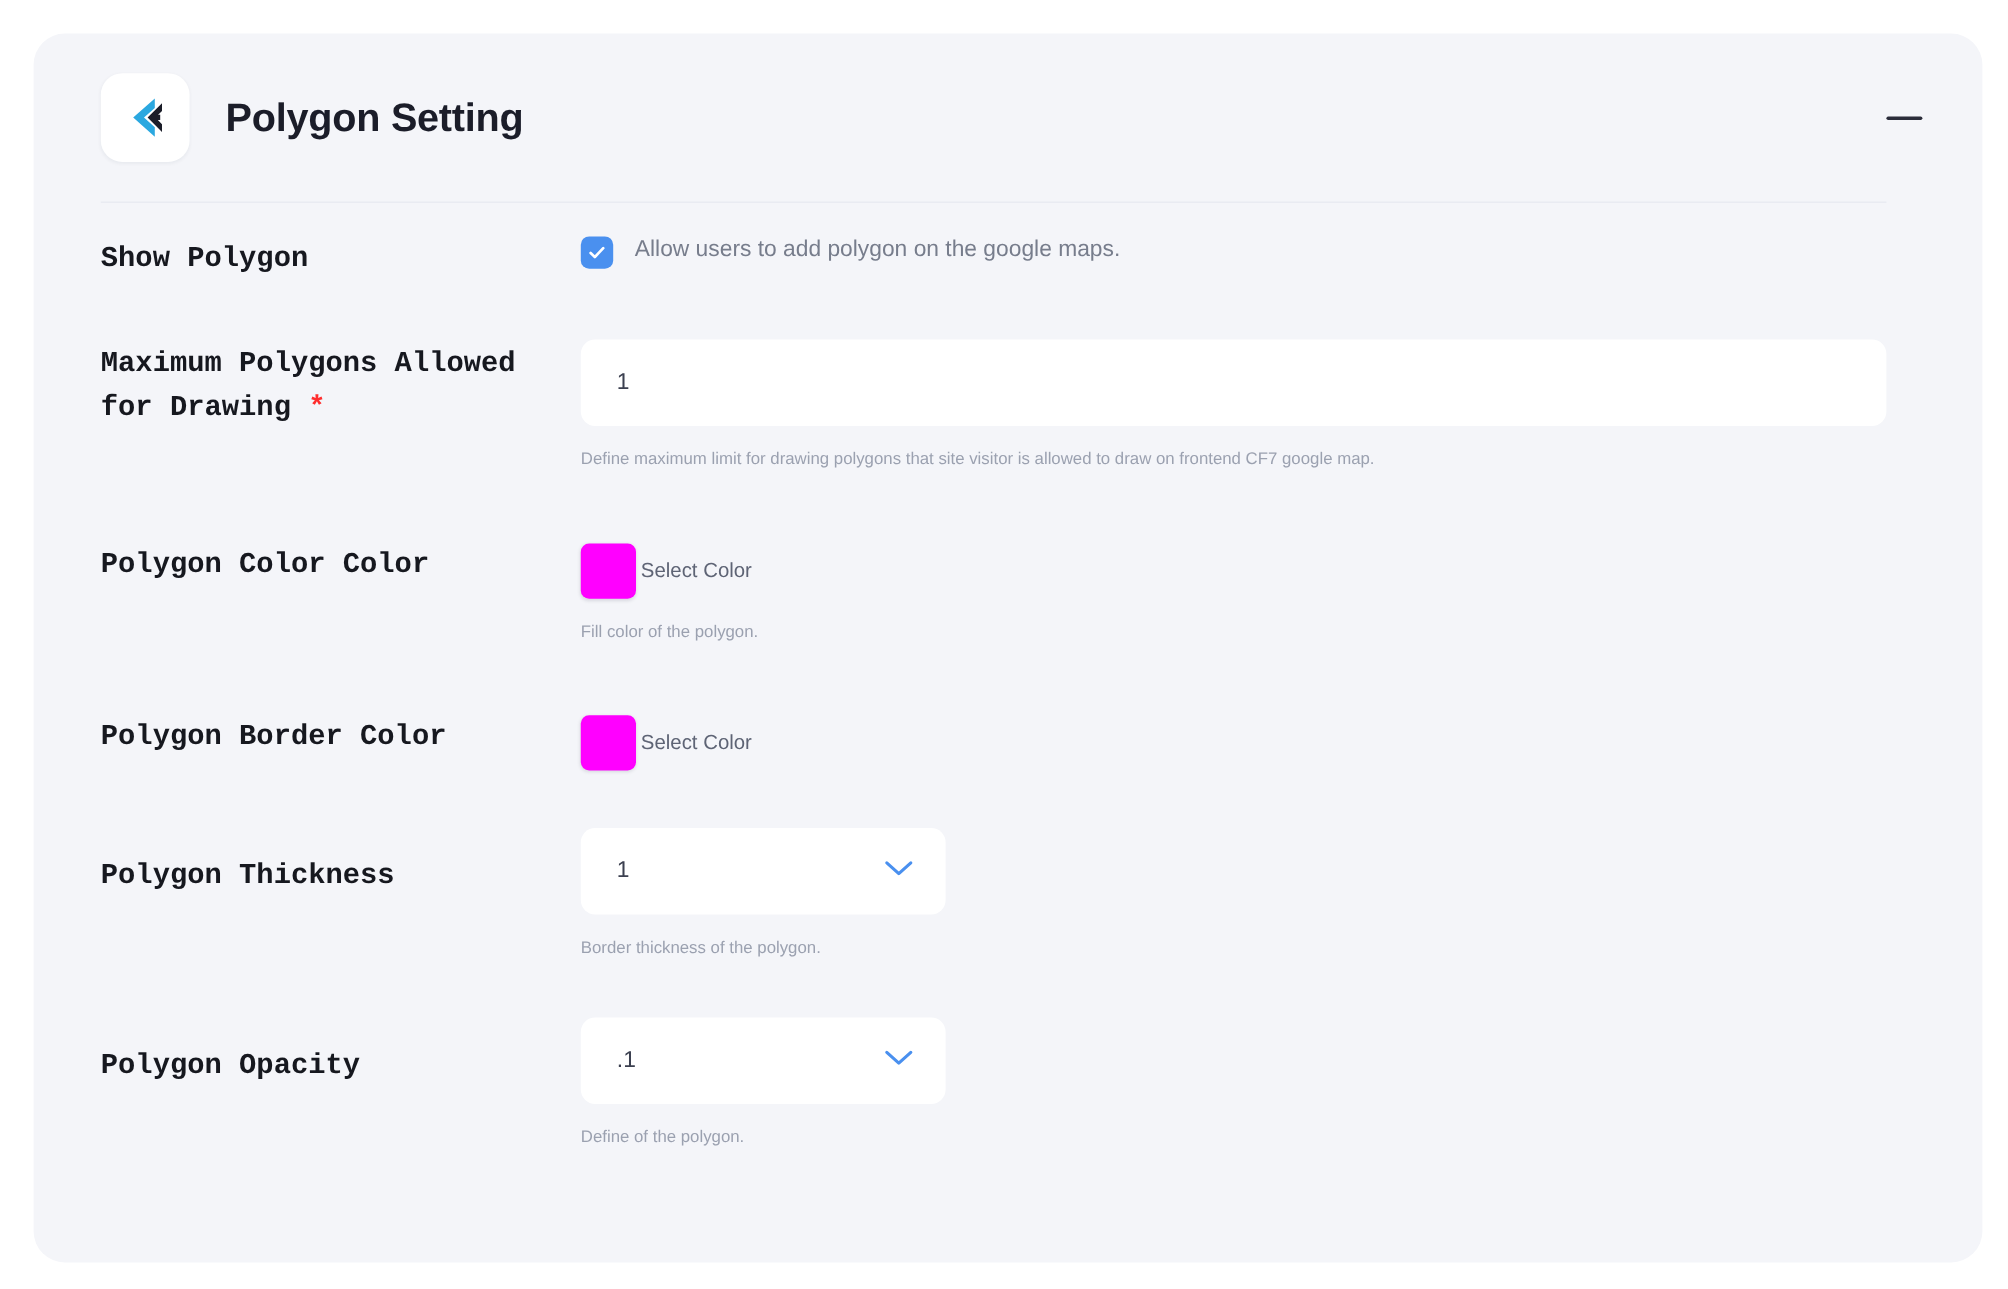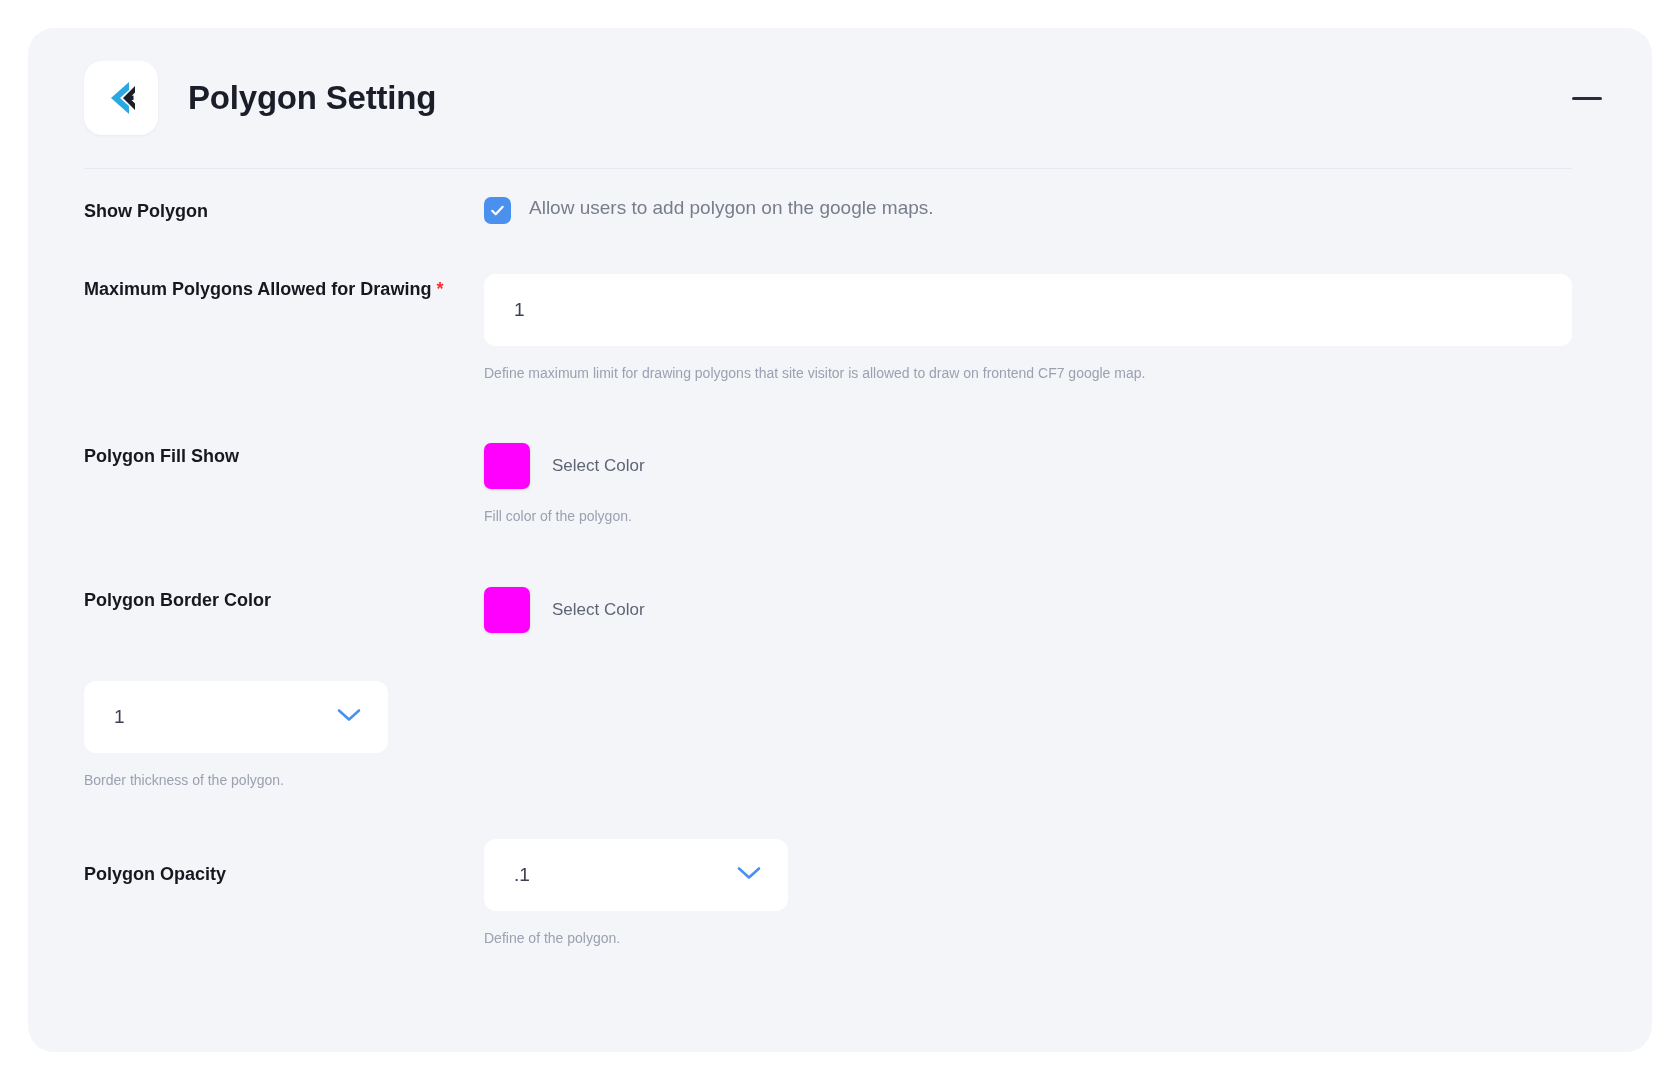--- a/index.html
+++ b/index.html
@@ -101,25 +101,26 @@
 
   .form-row {
     display: flex;
     align-items: flex-start;
     width: 100%;
   }
 
   .row-label {
     flex: 0 0 400px;
     max-width: 400px;
-    font-size: 18px;
+    font-size: 24px;
     font-weight: bold;
     color: #16181f;
     line-height: 1.55;
     padding-top: 2px;
+    font-family: Liberation Mono, monospace;
   }
 
   .required-star {
     color: #ff2d2d;
     font-weight: bold;
   }
 
   .row-control {
     flex: 1 1 auto;
     min-width: 0;
@@ -184,21 +185,21 @@
   .color-swatch {
     width: 46px;
     height: 46px;
     border-radius: 7px;
     flex: 0 0 auto;
     cursor: pointer;
     box-shadow: 0 1px 3px rgba(20, 20, 40, 0.12);
   }
 
   .color-caption {
-    margin-left: 22px;
+    margin-left: 4px;
     font-size: 17px;
     color: #5e6475;
   }
 
   
   .select-wrap {
     position: relative;
     width: 304px;
     height: 72px;
   }
@@ -280,21 +281,21 @@
         </div>
         <div class="row-control">
           <input class="text-input" type="text" value="1" style="">
           <div class="help-text">Define maximum limit for drawing polygons that site visitor is allowed to draw on frontend CF7 google map.</div>
         </div>
       </div>
 
       <div class="spacer-lg"></div>
 
       <div class="form-row">
-        <div class="row-label">Polygon Fill Show</div>
+        <div class="row-label">Polygon Color Color</div>
         <div class="row-control">
           <div class="color-line">
             <span class="color-swatch" style="background:#FF00FF"></span>
             <span class="color-caption">Select Color</span>
           </div>
           <div class="help-text">Fill color of the polygon.</div>
         </div>
       </div>
 
       <div class="spacer-lg"></div>
@@ -305,20 +306,21 @@
           <div class="color-line">
             <span class="color-swatch" style="background:#FF00FF"></span>
             <span class="color-caption">Select Color</span>
           </div>
         </div>
       </div>
 
       <div class="spacer-md"></div>
 
       <div class="form-row">
+        <div class="row-label" style="padding-top:22px;">Polygon Thickness</div>
         <div class="row-control">
           <div class="select-wrap">
             <div class="select-box">1</div>
             <span class="select-chevron">
               <svg width="26" height="16" viewBox="0 0 26 16" aria-hidden="true">
                 <path d="M3 3.5 L13 12.5 L23 3.5" stroke="#4a90ef" stroke-width="2.6" fill="none" stroke-linecap="round" stroke-linejoin="round"></path>
               </svg>
             </span>
           </div>
           <div class="help-text">Border thickness of the polygon.</div>

